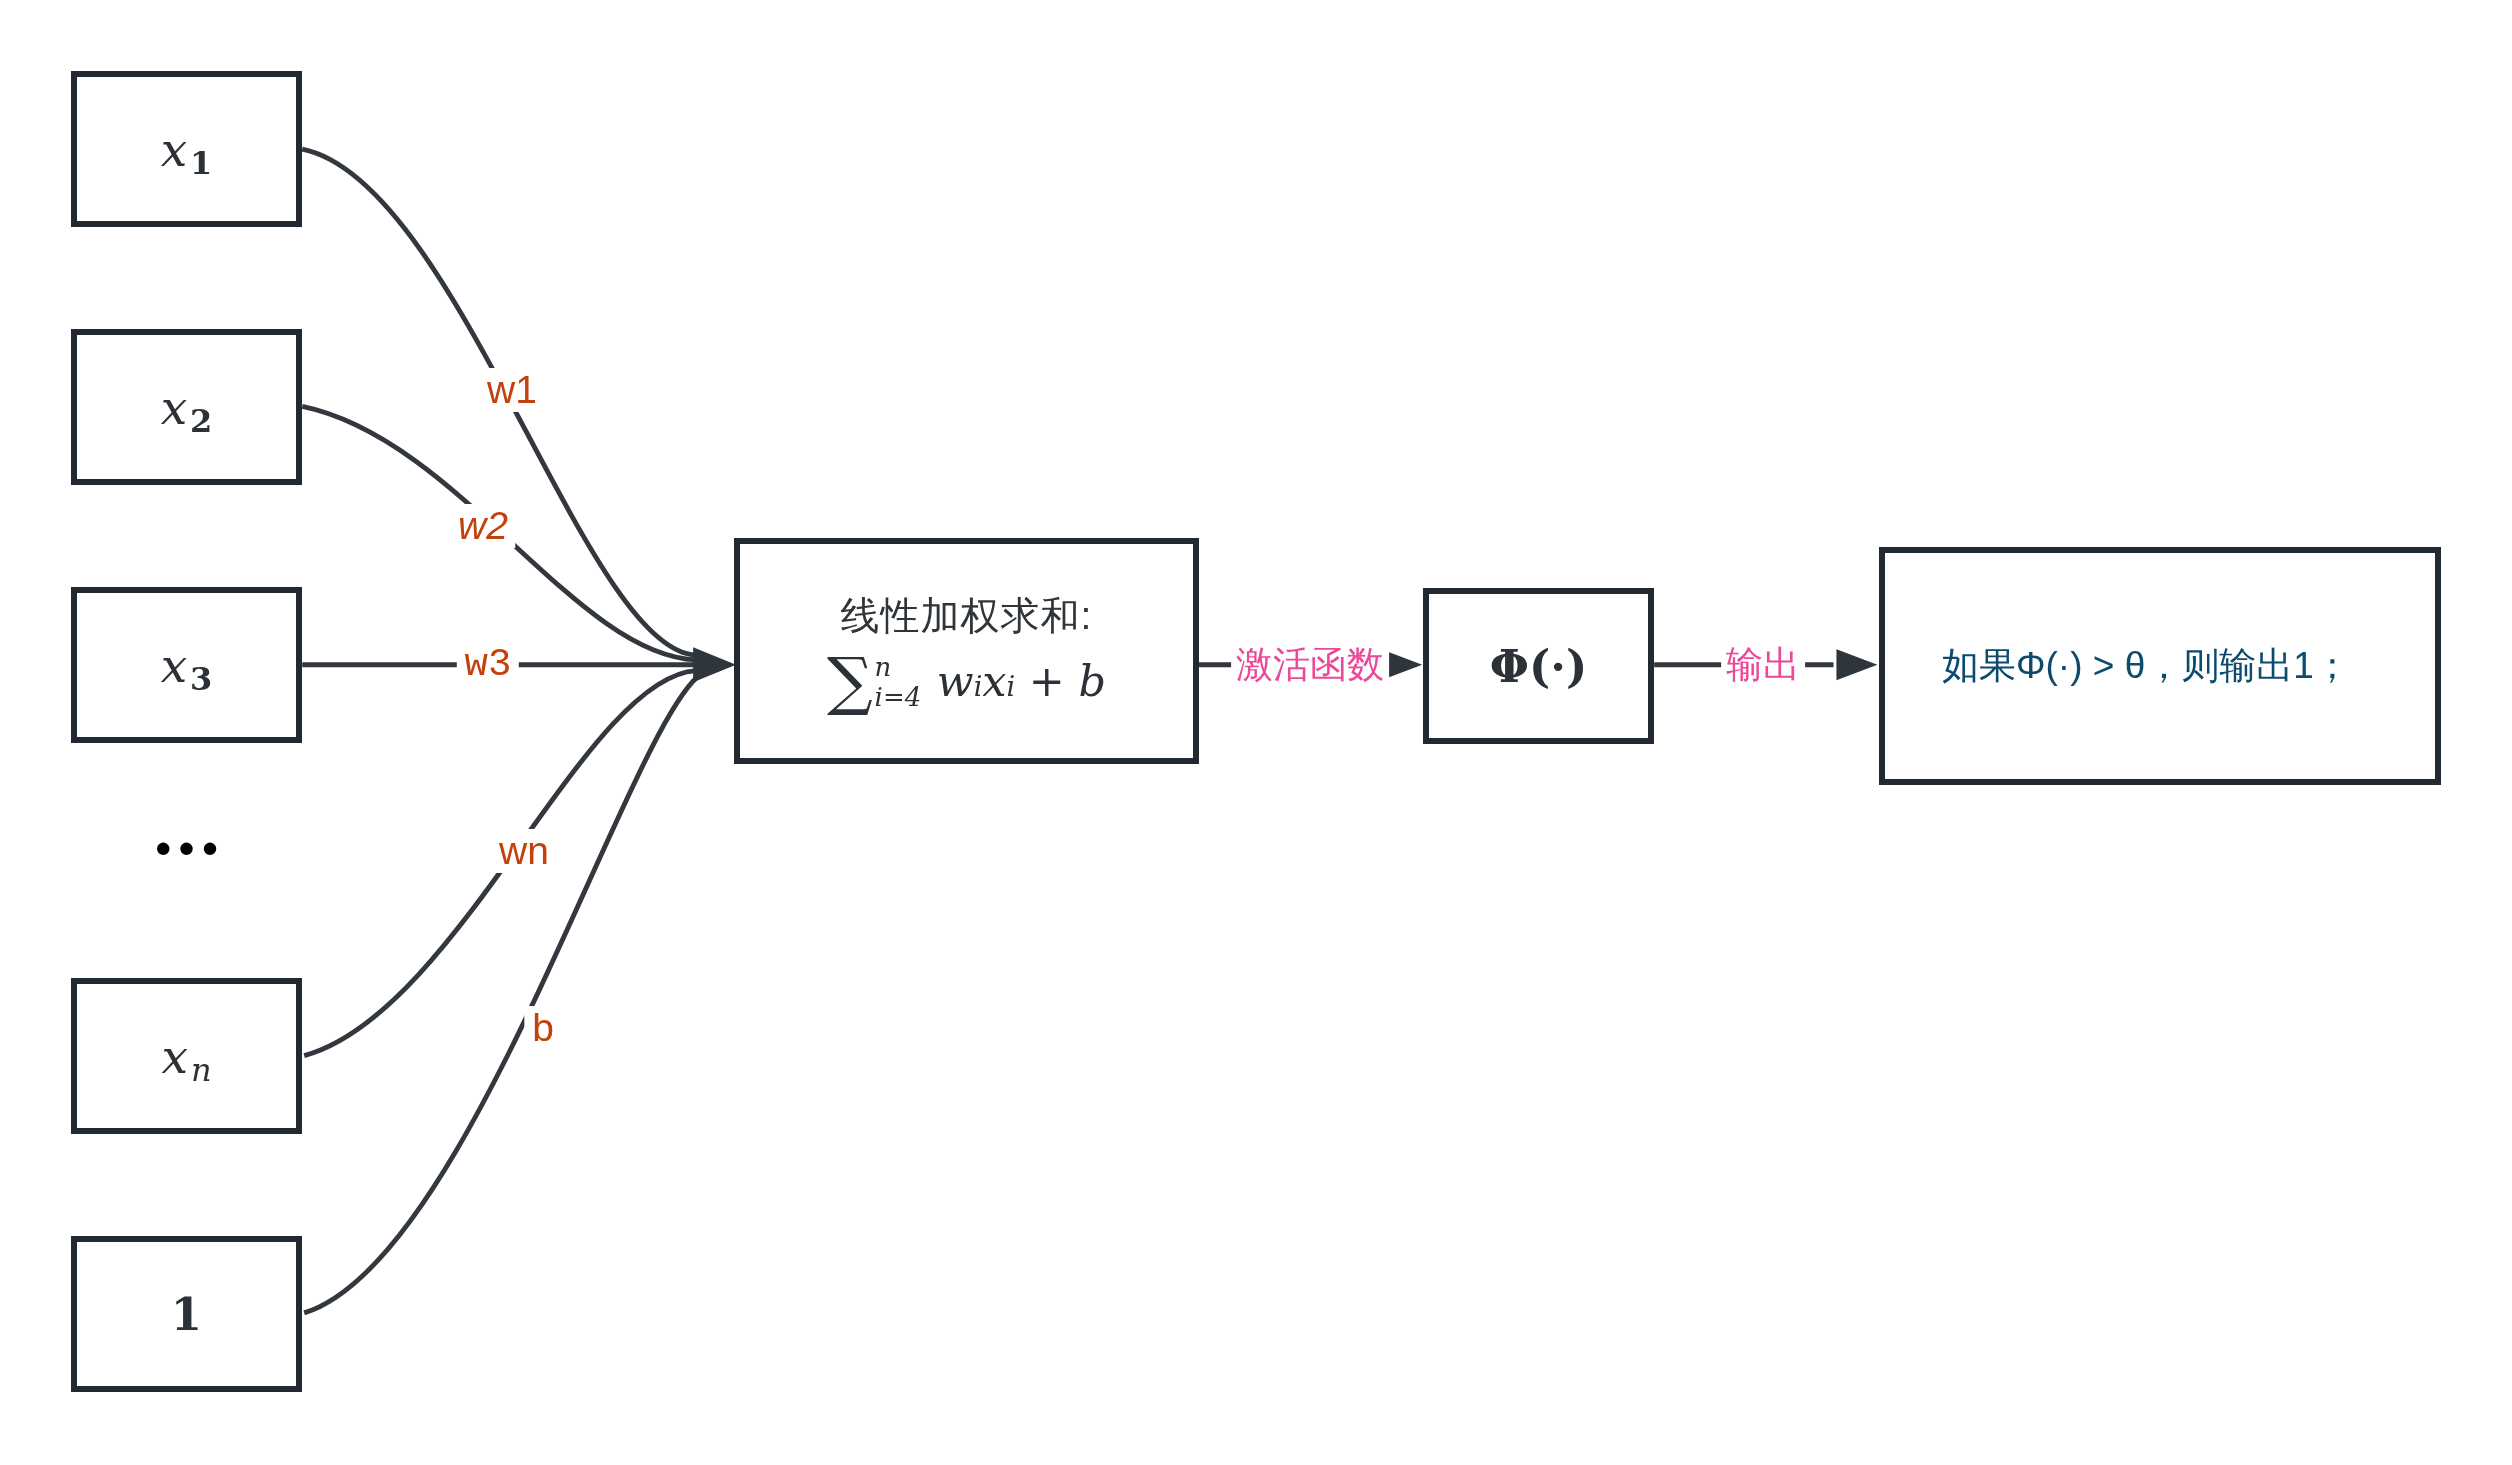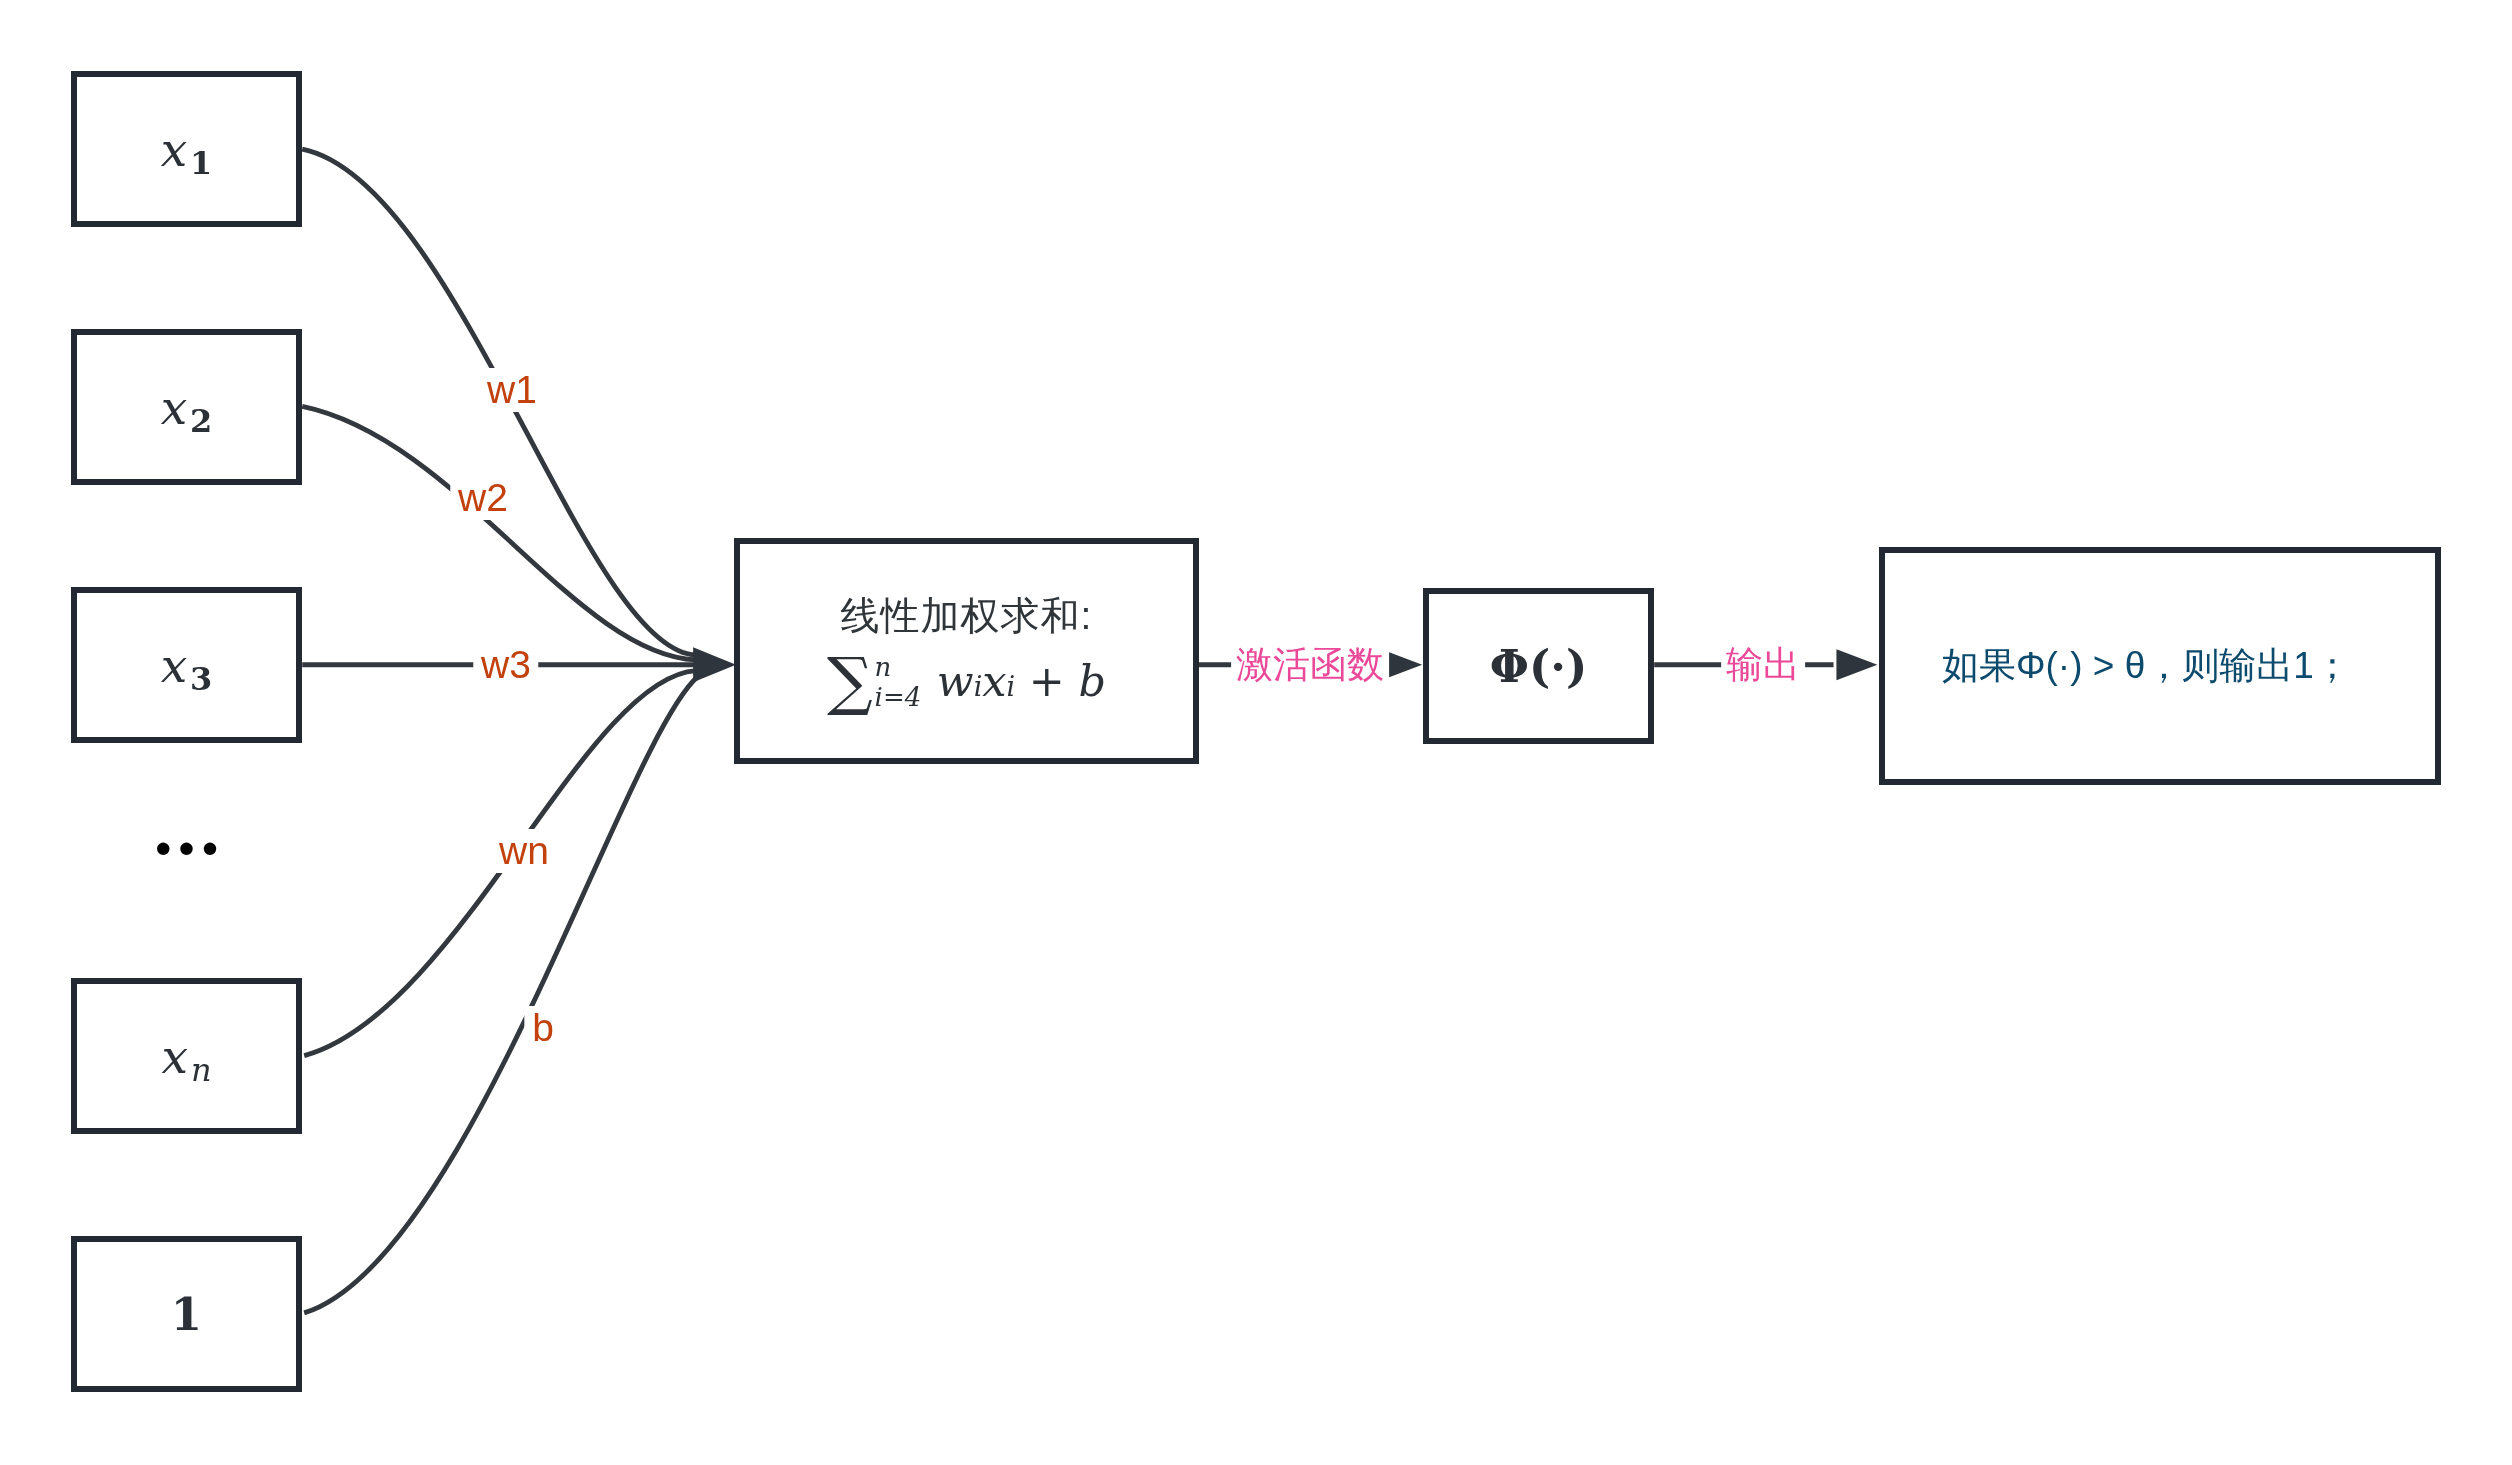--- a/index.html
+++ b/index.html
@@ -96,22 +96,22 @@
 
   <div class="node inputbox" style="left:71px;top:978px;">
     <span class="xmain">x</span>
       <span class="xsub it">n</span>
   </div>
   <div class="node inputbox" style="left:71px;top:1236px;">
     <span class="onemain">1</span>
   </div>
 
   <span class="edge-label" style="left:512px;top:390px;">w1</span>
-  <span class="edge-label" style="left:483px;top:498px;">w2</span>
-  <span class="edge-label" style="left:506px;top:665px;">w3</span>
+  <span class="edge-label" style="left:483px;top:526px;font-style:italic;">w2</span>
+  <span class="edge-label" style="left:488px;top:665px;font-family:Liberation Mono, monospace;">w3</span>
   <span class="edge-label" style="left:524px;top:851px;">wn</span>
   <span class="edge-label" style="left:543px;top:1028px;">b</span>
 
   <div class="node sumbox">
     <div class="sumtitle">线性加权求和:</div>
     <div class="formula">
       <span class="sigma">∑</span>
       <span class="limits">
         <span>n</span>
         <span>i=4</span>

